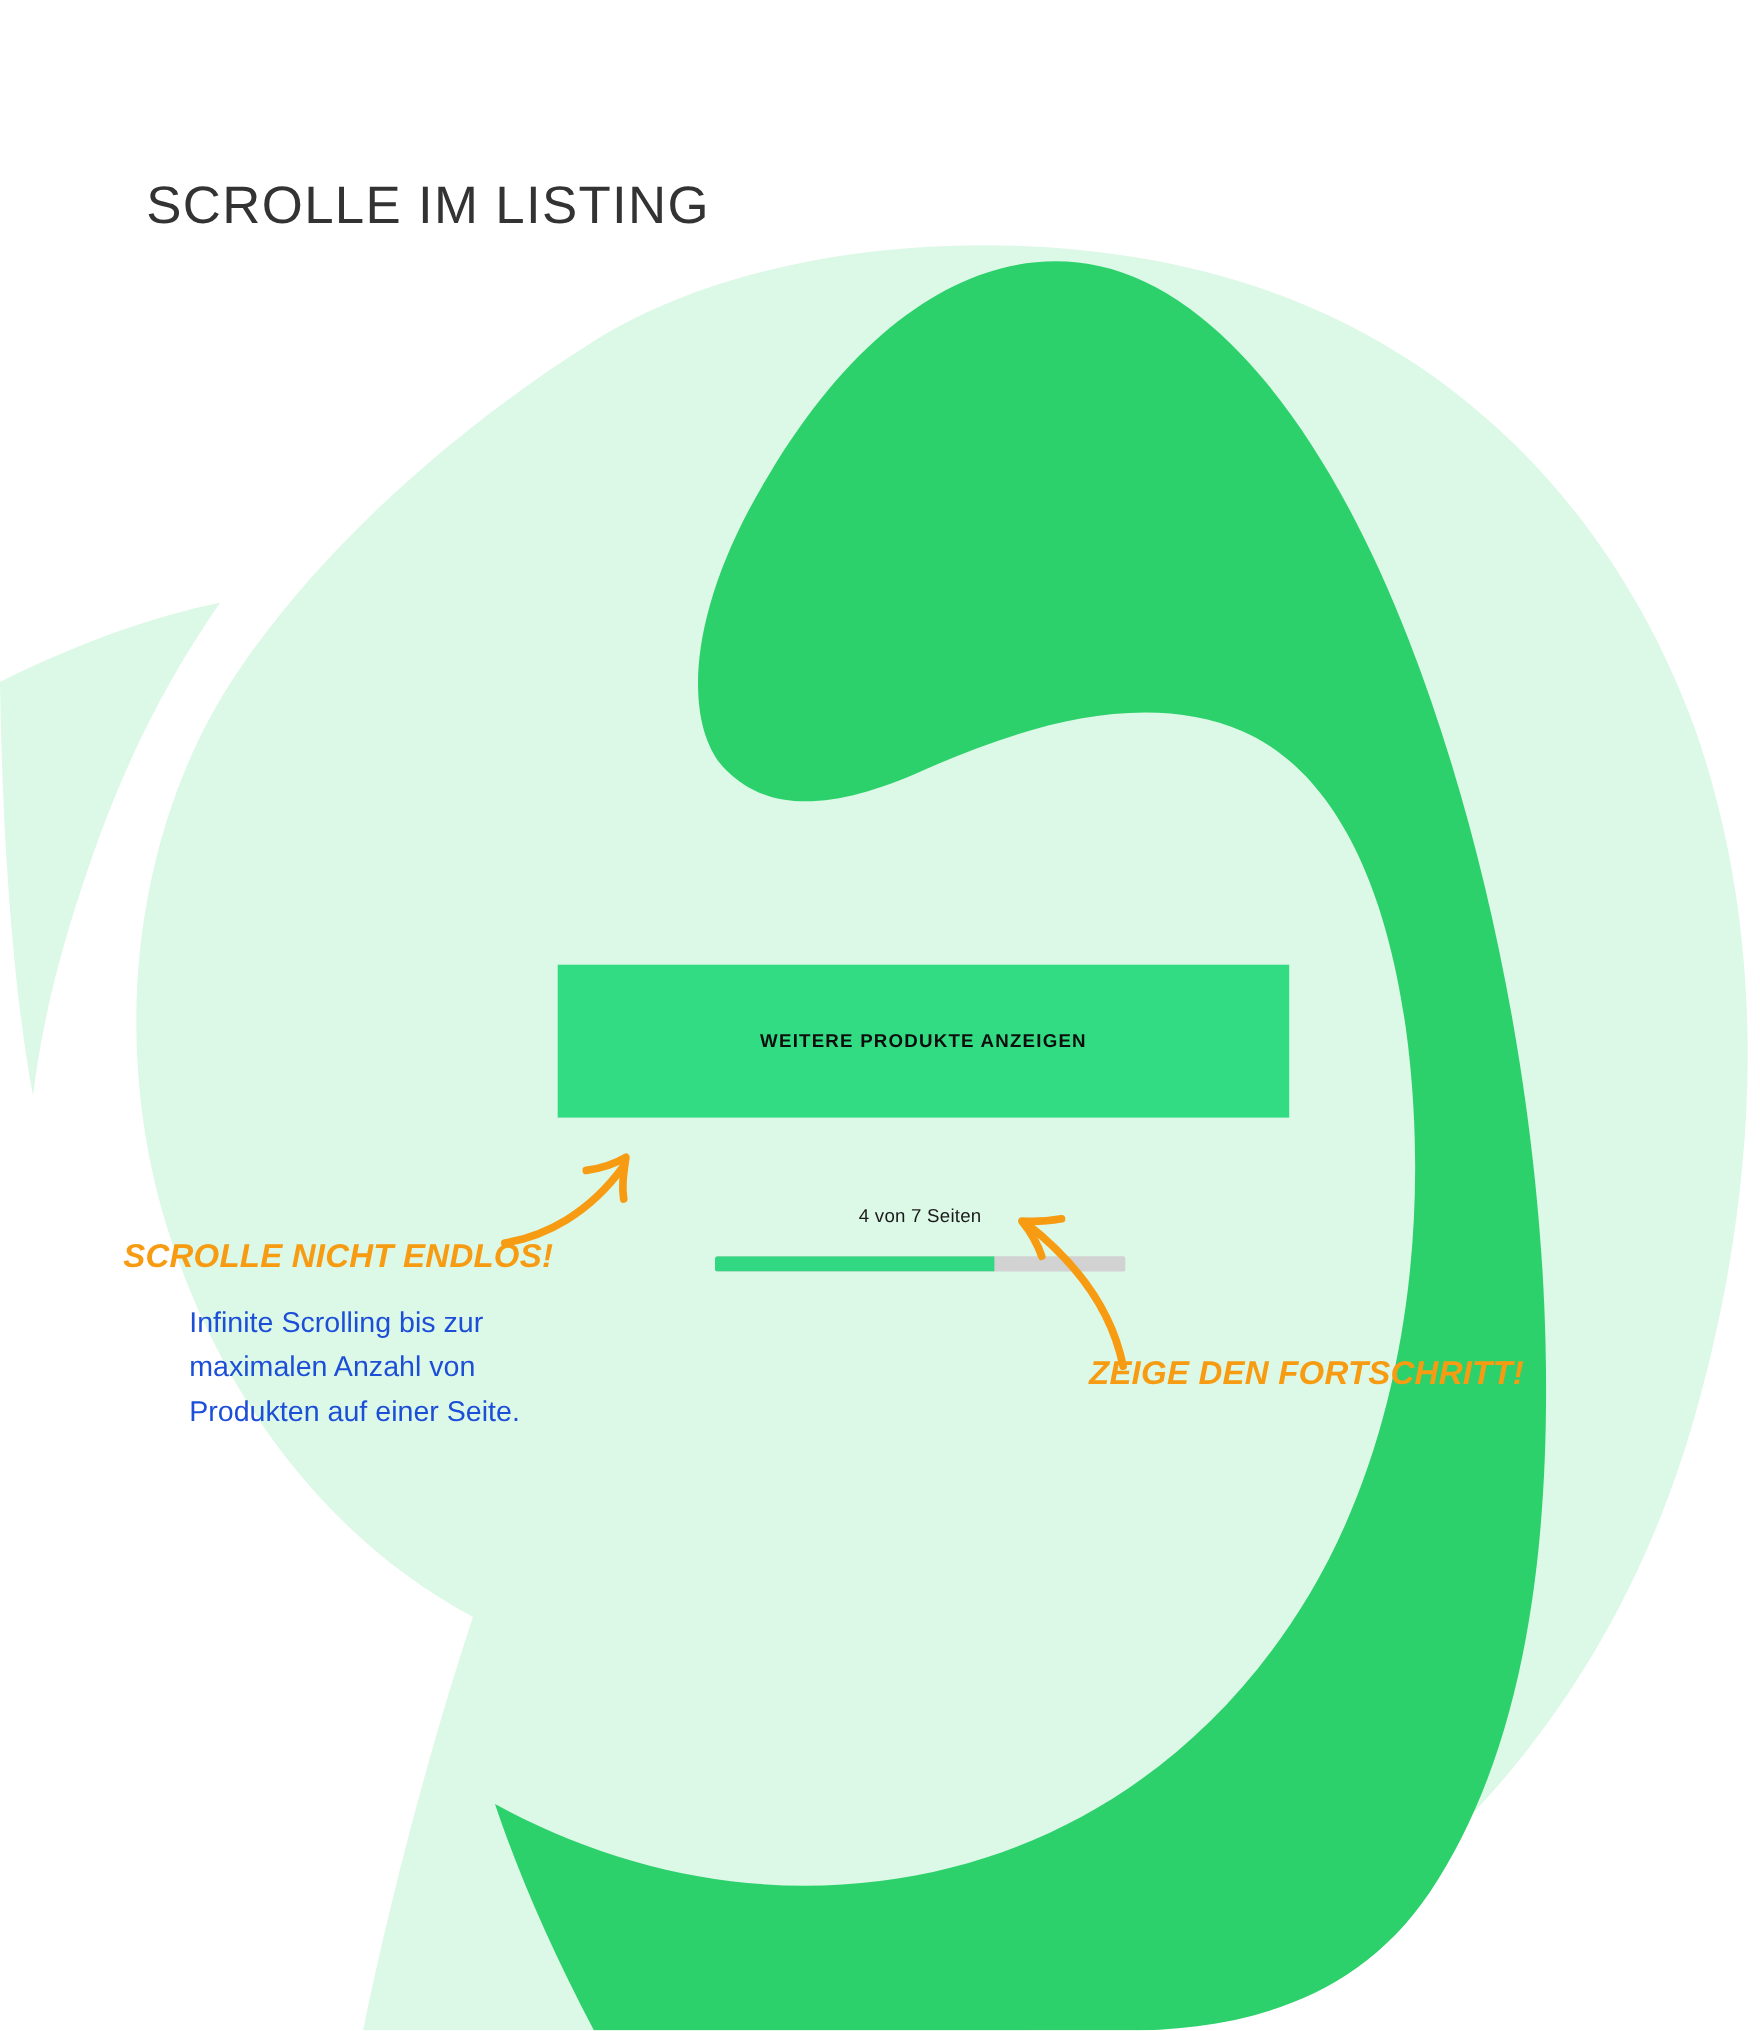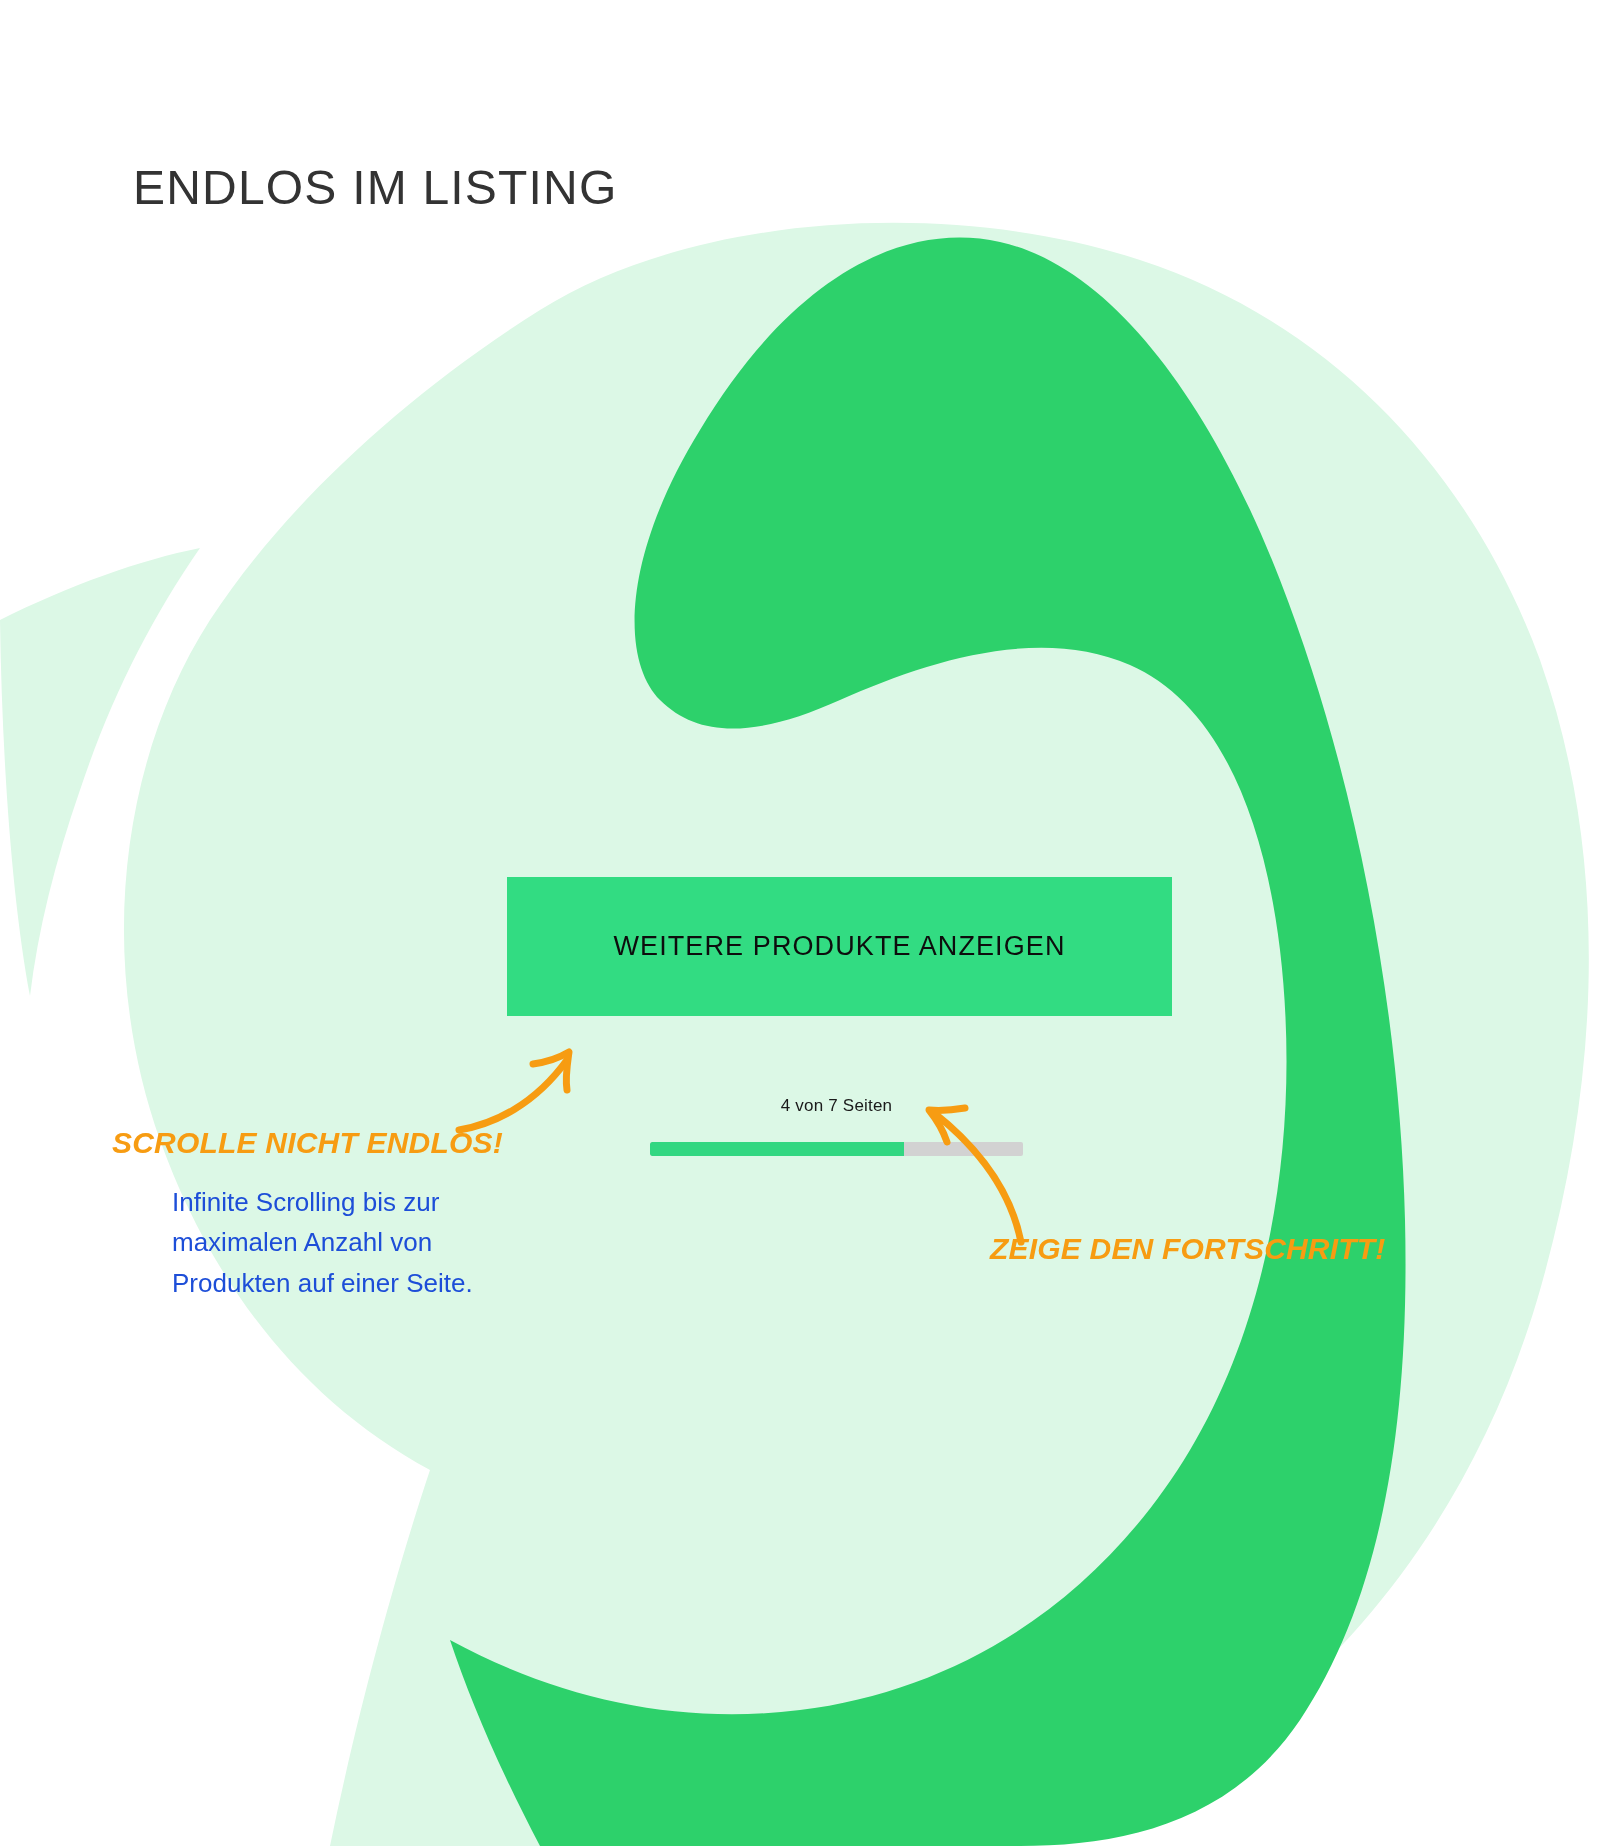--- a/index.html
+++ b/index.html
@@ -48,22 +48,22 @@
     background: #32DC82;
     border: none;
     display: flex;
     align-items: center;
     justify-content: center;
     cursor: pointer;
     padding: 0;
   }
   #load-more-label {
     font-family: "Liberation Sans", sans-serif;
-    font-size: 27px;
-    font-weight: 400;
+    font-size: 17px;
+    font-weight: 700;
     letter-spacing: 1.1px;
     color: #0d0d0d;
     white-space: nowrap;
   }
   #progress-block {
     position: absolute;
     left: 650px;
     top: 1096px;
     width: 373px;
     z-index: 5;
@@ -187,21 +187,21 @@
              C 500,1770 470,1700 450,1640
              C 560,1700 680,1725 800,1710
              C 960,1690 1100,1600 1190,1450
              C 1275,1308 1300,1120 1280,950
              C 1262,800 1210,700 1130,665
              C 1040,626 930,660 840,700
              C 760,736 700,740 660,700
              C 622,662 620,560 700,430 Z"></path>
   </svg>
 
-  <h1 id="page-title">ENDLOS IM LISTING</h1>
+  <h1 id="page-title">SCROLLE IM LISTING</h1>
 
   <button id="load-more-button">
     <span id="load-more-label">WEITERE PRODUKTE ANZEIGEN</span>
   </button>
 
   <div id="progress-block">
     <div id="progress-label">4 von 7 Seiten</div>
     <div id="progress-track">
       <div id="progress-fill" style="width: 68%;"></div>
     </div>

